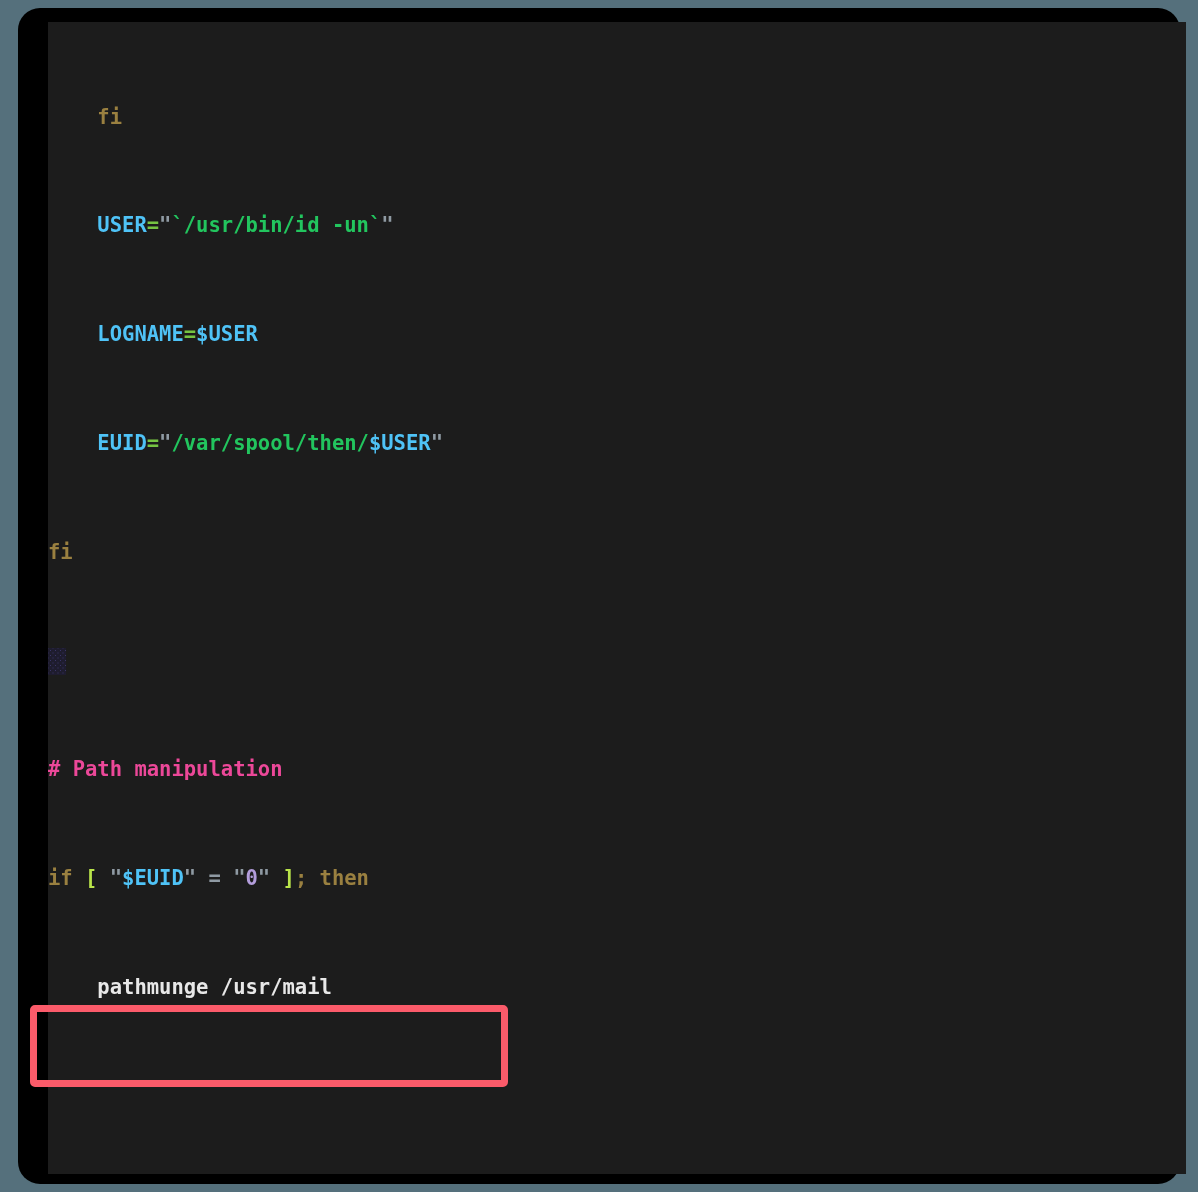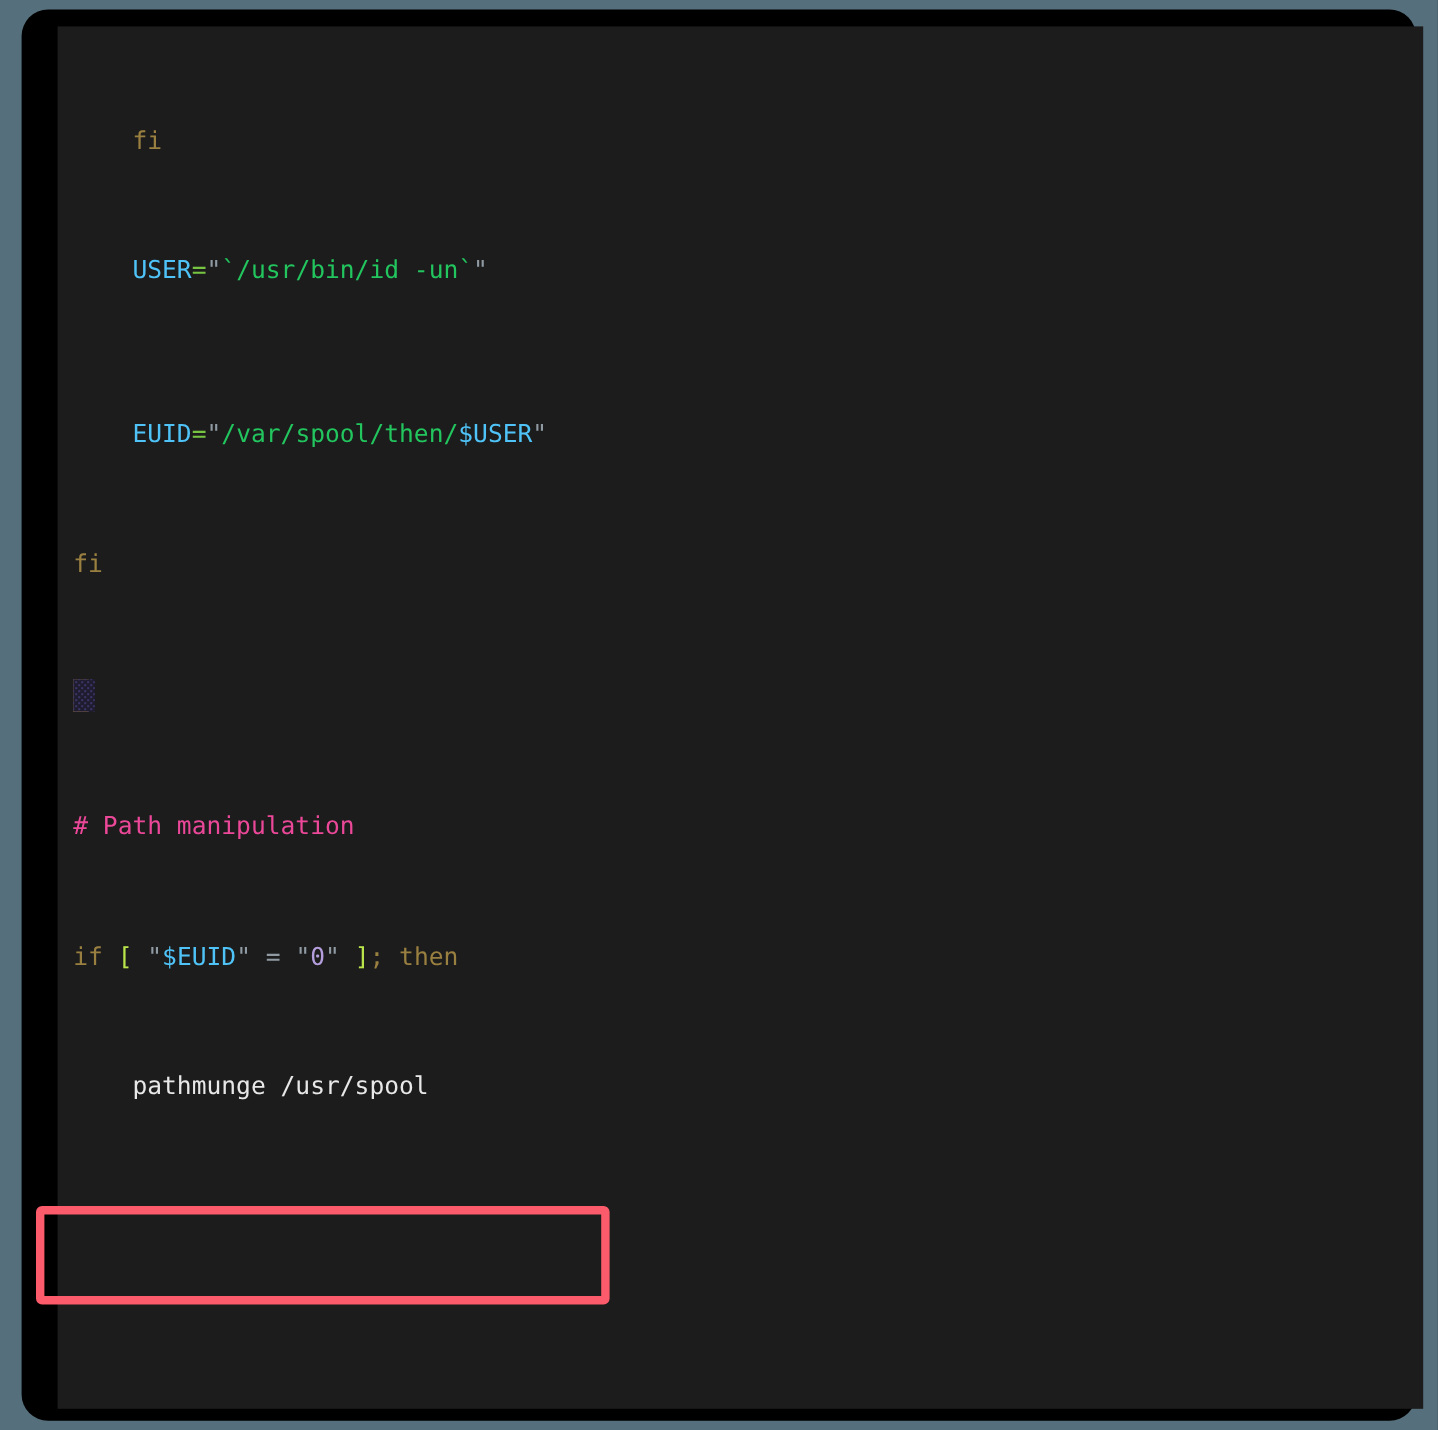--- a/index.html
+++ b/index.html
@@ -35,21 +35,21 @@
   #code {
     position: absolute;
     left: 0px; top: 0px;
     width: 1138px;
     font-family: "DejaVu Sans Mono", "Liberation Mono", monospace;
     font-size: 20.5px;
     line-height: 27.2px;
     white-space: pre;
     letter-spacing: 0px;
   }
-  .line { height: 27.2px; padding-left: 13px; position: relative; }
+  .line { height: 27.2px; position: relative; font-weight: bold; }
 
   
   .plain   { color: #e8e8e8; }
   .kw      { color: #9a8040; }          
   .var     { color: #4fc3f7; }          
   .str     { color: #22c55e; }          
   .quote   { color: #8f9aa3; }          
   .eq      { color: #76c442; }          
   .eqd     { color: #8f9aa3; }          
   .brk     { color: #b9e44a; }          
@@ -93,32 +93,33 @@
 
 <div id="viewport">
   <div id="window-frame">
     <div id="terminal">
       <div id="code">
 
         <div class="line"><span class="kw">    fi</span></div>
 
         <div class="line"><span class="var">    USER</span><span class="eq">=</span><span class="quote">"</span><span class="str">`/usr/bin/id -un`</span><span class="quote">"</span></div>
 
+        <div class="line"><span class="var">    LOGNAME</span><span class="eq">=</span><span class="var">$USER</span></div>
 
         <div class="line"><span class="var">    EUID</span><span class="eq">=</span><span class="quote">"</span><span class="str">/var/spool/then/</span><span class="var">$USER</span><span class="quote">"</span></div>
 
         <div class="line"><span class="kw">fi</span></div>
 
         <div class="line"><span class="cursor"></span><span class="dither"></span></div>
 
         <div class="line"><span class="cmt"># Path manipulation</span></div>
 
         <div class="line"><span class="kw">if</span><span class="plain"> </span><span class="brk">[</span><span class="plain"> </span><span class="quote">"</span><span class="var">$EUID</span><span class="quote">"</span><span class="plain"> </span><span class="eqd">=</span><span class="plain"> </span><span class="quote">"</span><span class="num">0</span><span class="quote">"</span><span class="plain"> </span><span class="brk">]</span><span class="op">;</span><span class="plain"> </span><span class="kw">then</span></div>
 
-        <div class="line"><span class="plain">    pathmunge /usr/spool</span></div>
+        <div class="line"><span class="plain">    pathmunge /usr/mail</span></div>
 
 
         
 
         
 
         
 
         
 

